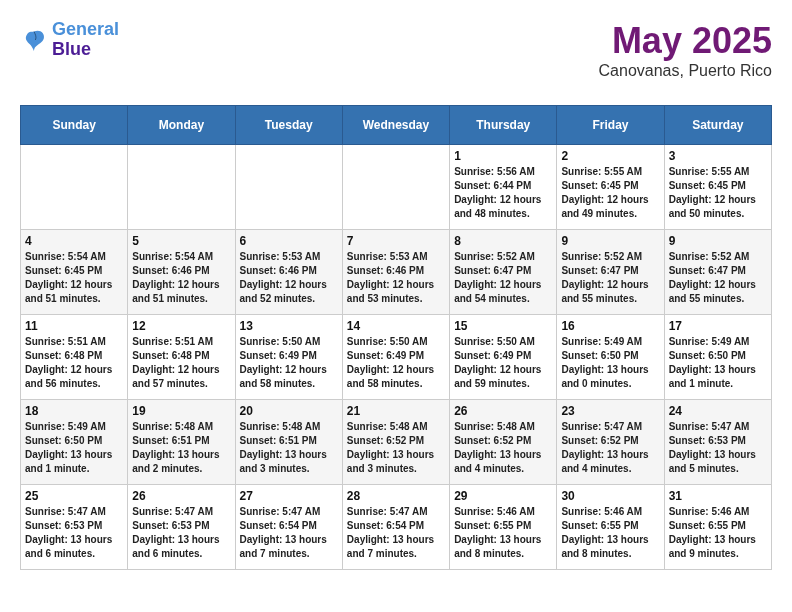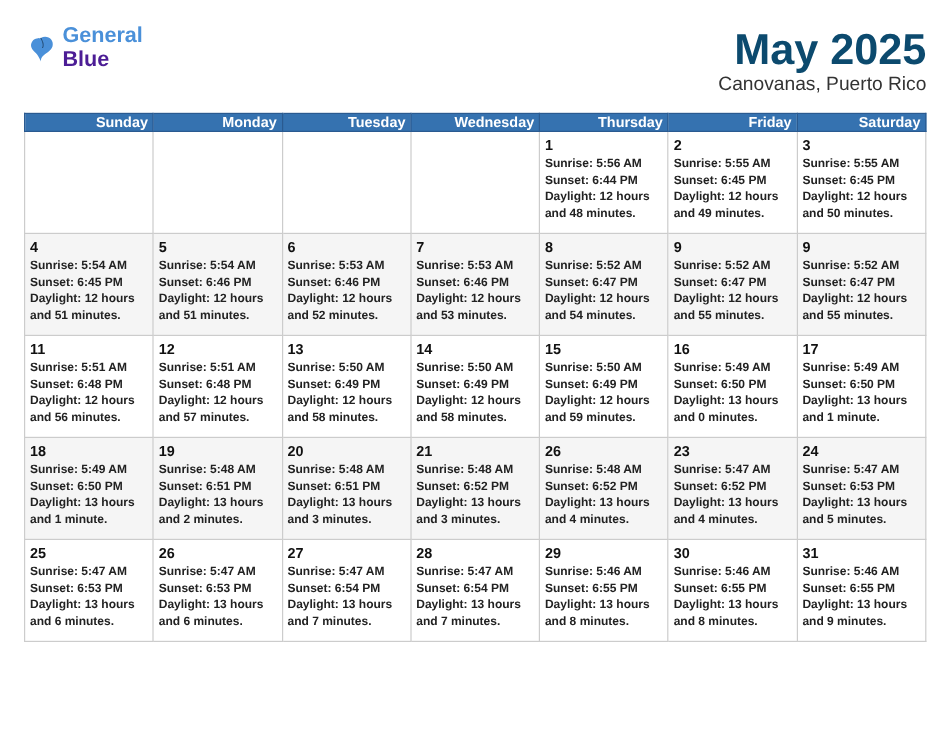--- a/index.html
+++ b/index.html
@@ -7,21 +7,21 @@
       font-family: Arial, sans-serif;
       background: #fff;
       width: 792px;
       min-height: 612px;
       padding: 20px;
     }
     .header-area {
       display: flex;
       justify-content: space-between;
       align-items: flex-start;
-      margin-bottom: 14px;
+      margin-bottom: 25px;
     }
     .logo {
       display: flex;
       align-items: center;
       gap: 4px;
     }
     .logo-text {
       font-size: 18px;
       font-weight: bold;
       color: #1a3a5c;
@@ -33,36 +33,36 @@
     .logo-bird {
       width: 28px;
       height: 28px;
     }
     .title-area {
       text-align: right;
     }
     .calendar-title {
       font-size: 36px;
       font-weight: bold;
-      color: #0c4a6e;
+      color: #701a75;
     }
     .calendar-subtitle {
       font-size: 16px;
       color: #333;
     }
     table {
       width: 100%;
       border-collapse: collapse;
       font-size: 10.5px;
     }
     thead tr th {
       background-color: #3572b0;
       color: #fff;
-      padding: 0 4px;
-      text-align: right;
+      padding: 12px 4px;
+      text-align: center;
       font-size: 12px;
       font-weight: bold;
       border: 1px solid #2a5a90;
     }
     tbody tr td {
       border: 1px solid #ccc;
       vertical-align: top;
       padding: 4px;
       height: 85px;
       background: #fff;

